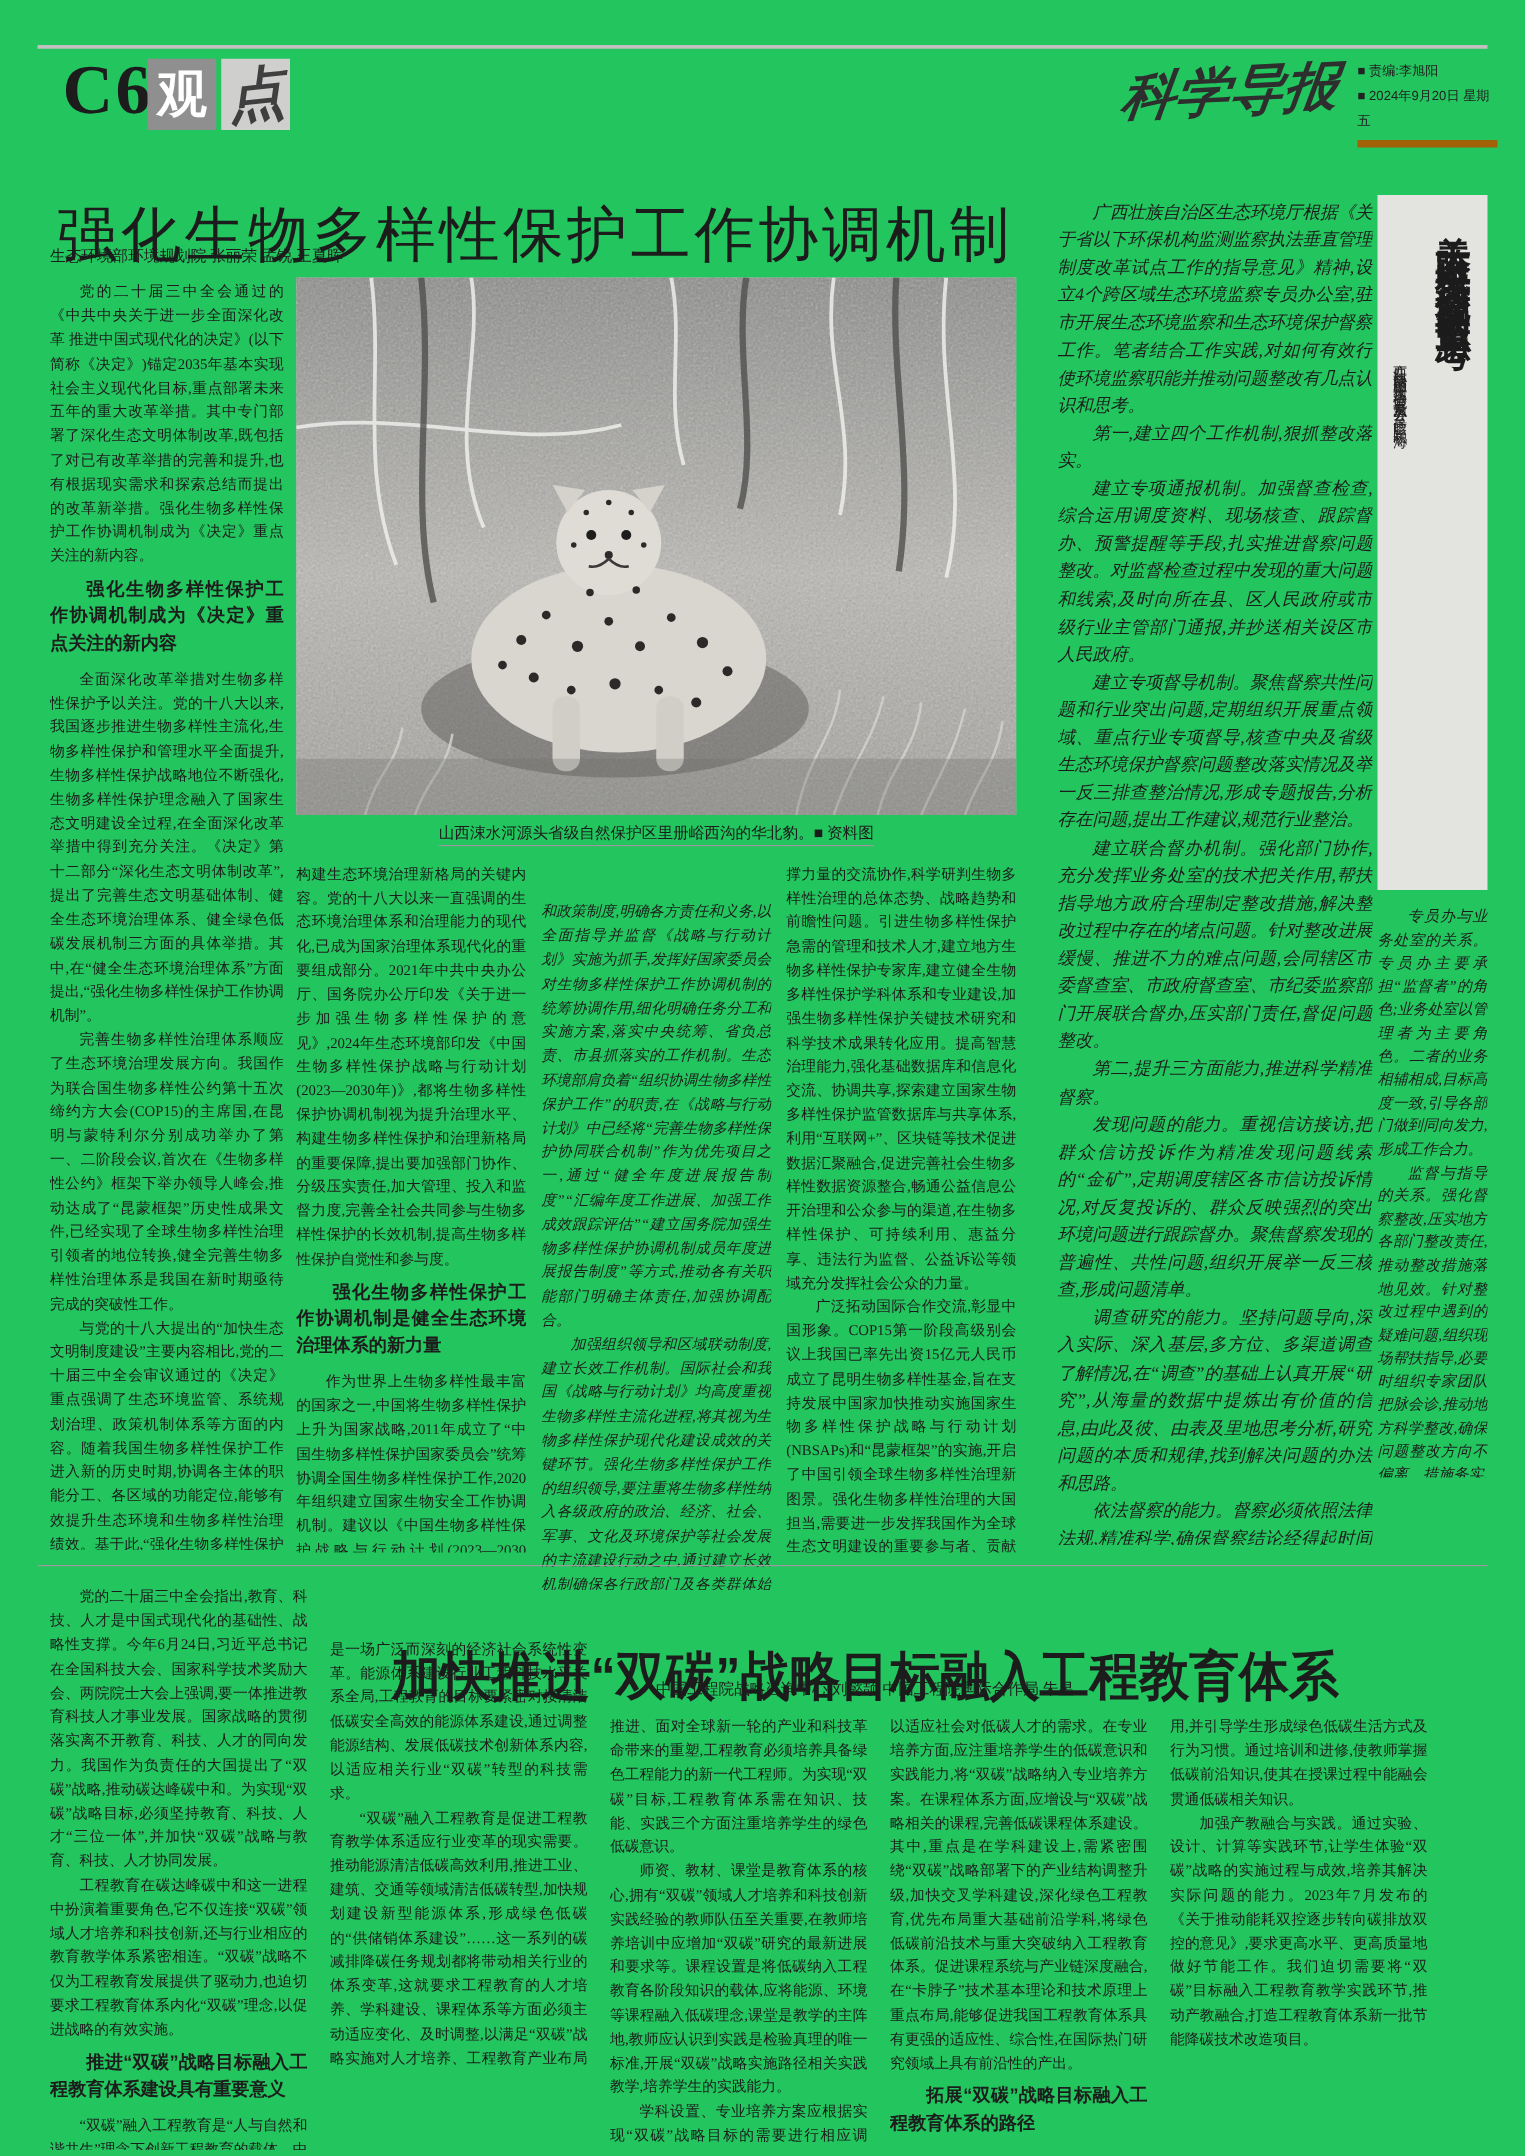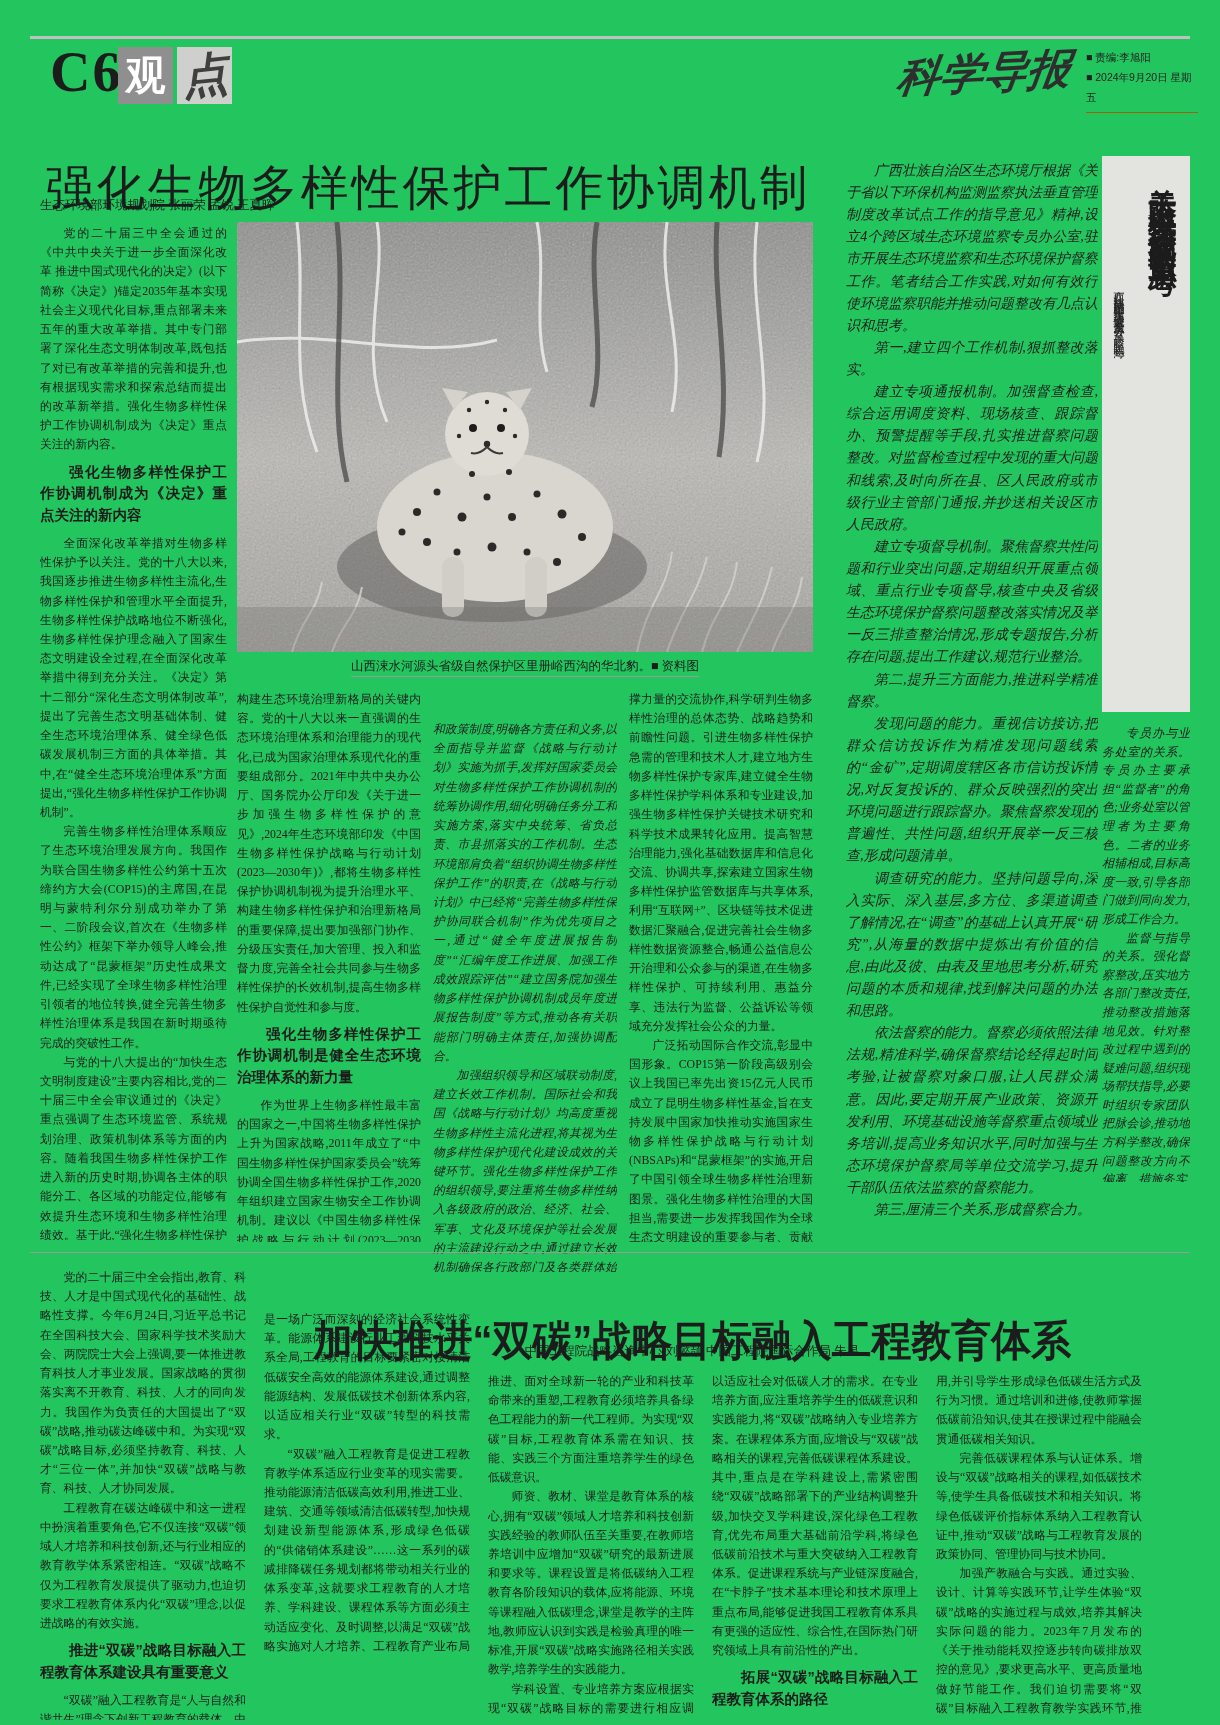--- a/index.html
+++ b/index.html
@@ -8,21 +8,21 @@
   
   .top-rule{position:absolute;left:30px;top:36px;width:1160px;height:3px;background:#c0c0be;}
   .page-no{position:absolute;left:50px;top:40px;font-size:56px;font-weight:bold;letter-spacing:2px;}
   .logo-block{position:absolute;top:47px;width:55px;height:57px;display:flex;align-items:center;justify-content:center;}
   .logo1{left:118px;background:#8f8f8f;color:#ffffff;font-family:"Liberation Sans","DejaVu Sans",sans-serif;font-weight:bold;font-size:40px;}
   .logo2{left:177px;background:#cfcfcd;color:#3f3f3f;font-style:italic;font-weight:bold;font-size:46px;transform:none;}
   .logo2 span{display:inline-block;transform:rotate(-6deg);}
   .masthead{position:absolute;left:898px;top:44px;width:190px;font-size:43px;font-weight:bold;font-style:italic;
             color:#2e2e2e;transform:skewX(-10deg) rotate(-3deg);white-space:nowrap;}
   .hdr-meta{position:absolute;left:1086px;top:48px;width:112px;font-family:"Liberation Sans","DejaVu Sans",sans-serif;
-            font-size:10.5px;line-height:1.9;color:#222;border-bottom:1px solid #a16207;padding-bottom:4px;}
+            font-size:10.5px;line-height:1.9;color:#222;border-bottom:6px solid #a16207;padding-bottom:4px;}
   
   .col{position:absolute;overflow:hidden;font-size:11.8px;line-height:1.63;text-align:justify;}
   .col p{margin:0;text-indent:2em;}
   .col p.cont{text-indent:0;}
   .col h3.subhead{font-family:"Liberation Sans","DejaVu Sans",sans-serif;font-size:14.5px;font-weight:bold;
                   margin:7px 0;line-height:1.5;text-indent:2em;}
   
   .a1-title{position:absolute;left:40px;top:124px;width:776px;text-align:center;
             font-family:"Liberation Sans","DejaVu Sans",sans-serif;font-weight:400;font-size:48px;
             letter-spacing:3px;white-space:nowrap;}
@@ -171,20 +171,21 @@
   <div class="col a1-col4">
       <p class="cont">撑力量的交流协作,科学研判生物多样性治理的总体态势、战略趋势和前瞻性问题。引进生物多样性保护急需的管理和技术人才,建立地方生物多样性保护专家库,建立健全生物多样性保护学科体系和专业建设,加强生物多样性保护关键技术研究和科学技术成果转化应用。提高智慧治理能力,强化基础数据库和信息化交流、协调共享,探索建立国家生物多样性保护监管数据库与共享体系,利用“互联网+”、区块链等技术促进数据汇聚融合,促进完善社会生物多样性数据资源整合,畅通公益信息公开治理和公众参与的渠道,在生物多样性保护、可持续利用、惠益分享、违法行为监督、公益诉讼等领域充分发挥社会公众的力量。</p>
       <p>广泛拓动国际合作交流,彰显中国形象。COP15第一阶段高级别会议上我国已率先出资15亿元人民币成立了昆明生物多样性基金,旨在支持发展中国家加快推动实施国家生物多样性保护战略与行动计划(NBSAPs)和“昆蒙框架”的实施,开启了中国引领全球生物多样性治理新图景。强化生物多样性治理的大国担当,需要进一步发挥我国作为全球生态文明建设的重要参与者、贡献者、引领者作用,积极参与全球生物多样性治理进程,积极参与生物多样性相关国际标准制定,推动生物多样性保护与绿色发展领域双多边对话合作,推动知识、信息、科技交流和成果共享,落实并推动“昆蒙框架”的实施,建立公正合理、各尽所能的全球生物多样性治理体系,为构建地球生命共同体做出新的更大贡献。</p>
     </div>
 
   <div class="col a2-col1">
       <p>广西壮族自治区生态环境厅根据《关于省以下环保机构监测监察执法垂直管理制度改革试点工作的指导意见》精神,设立4个跨区域生态环境监察专员办公室,驻市开展生态环境监察和生态环境保护督察工作。笔者结合工作实践,对如何有效行使环境监察职能并推动问题整改有几点认识和思考。</p>
       <p>第一,建立四个工作机制,狠抓整改落实。</p>
       <p>建立专项通报机制。加强督查检查,综合运用调度资料、现场核查、跟踪督办、预警提醒等手段,扎实推进督察问题整改。对监督检查过程中发现的重大问题和线索,及时向所在县、区人民政府或市级行业主管部门通报,并抄送相关设区市人民政府。</p>
       <p>建立专项督导机制。聚焦督察共性问题和行业突出问题,定期组织开展重点领域、重点行业专项督导,核查中央及省级生态环境保护督察问题整改落实情况及举一反三排查整治情况,形成专题报告,分析存在问题,提出工作建议,规范行业整治。</p>
+      <p>建立联合督办机制。强化部门协作,充分发挥业务处室的技术把关作用,帮扶指导地方政府合理制定整改措施,解决整改过程中存在的堵点问题。针对整改进展缓慢、推进不力的难点问题,会同辖区市委督查室、市政府督查室、市纪委监察部门开展联合督办,压实部门责任,督促问题整改。</p>
       <p>第二,提升三方面能力,推进科学精准督察。</p>
       <p>发现问题的能力。重视信访接访,把群众信访投诉作为精准发现问题线索的“金矿”,定期调度辖区各市信访投诉情况,对反复投诉的、群众反映强烈的突出环境问题进行跟踪督办。聚焦督察发现的普遍性、共性问题,组织开展举一反三核查,形成问题清单。</p>
       <p>调查研究的能力。坚持问题导向,深入实际、深入基层,多方位、多渠道调查了解情况,在“调查”的基础上认真开展“研究”,从海量的数据中提炼出有价值的信息,由此及彼、由表及里地思考分析,研究问题的本质和规律,找到解决问题的办法和思路。</p>
       <p>依法督察的能力。督察必须依照法律法规,精准科学,确保督察结论经得起时间考验,让被督察对象口服,让人民群众满意。因此,要定期开展产业政策、资源开发利用、环境基础设施等督察重点领域业务培训,提高业务知识水平,同时加强与生态环境保护督察局等单位交流学习,提升干部队伍依法监察的督察能力。</p>
       <p>第三,厘清三个关系,形成督察合力。</p>
     </div>
   <div class="a2-titlebox">
     <div class="a2-title">关于跨区域生态环境监察的认识与思考</div>
     <div class="a2-byline">广西壮族自治区柳州生态环境监察专员办公室  廖晗  阮积海</div>
   </div>
@@ -212,17 +213,16 @@
       <p>师资、教材、课堂是教育体系的核心,拥有“双碳”领域人才培养和科技创新实践经验的教师队伍至关重要,在教师培养培训中应增加“双碳”研究的最新进展和要求等。课程设置是将低碳纳入工程教育各阶段知识的载体,应将能源、环境等课程融入低碳理念,课堂是教学的主阵地,教师应认识到实践是检验真理的唯一标准,开展“双碳”战略实施路径相关实践教学,培养学生的实践能力。</p>
       <p>学科设置、专业培养方案应根据实现“双碳”战略目标的需要进行相应调整。在学科设置上,应增设与“双碳”战略相关的学科,</p>
     </div>
   <div class="col a3-col4">
       <p class="cont">以适应社会对低碳人才的需求。在专业培养方面,应注重培养学生的低碳意识和实践能力,将“双碳”战略纳入专业培养方案。在课程体系方面,应增设与“双碳”战略相关的课程,完善低碳课程体系建设。其中,重点是在学科建设上,需紧密围绕“双碳”战略部署下的产业结构调整升级,加快交叉学科建设,深化绿色工程教育,优先布局重大基础前沿学科,将绿色低碳前沿技术与重大突破纳入工程教育体系。促进课程系统与产业链深度融合,在“卡脖子”技术基本理论和技术原理上重点布局,能够促进我国工程教育体系具有更强的适应性、综合性,在国际热门研究领域上具有前沿性的产出。</p>
       <h3 class="subhead">拓展“双碳”战略目标融入工程教育体系的路径</h3>
       <p>将低碳教育理念贯穿工程教育。在工程教育过程中,应强调低碳环保的理念,让学生认识到自身在实现“双碳”战略目标中的责任和作</p>
     </div>
   <div class="col a3-col5">
       <p class="cont">用,并引导学生形成绿色低碳生活方式及行为习惯。通过培训和进修,使教师掌握低碳前沿知识,使其在授课过程中能融会贯通低碳相关知识。</p>
-      <p>完善低碳课程体系与认证体系。增设与“双碳”战略相关的课程,如低碳技术等,使学生具备低碳技术和相关知识。将绿色低碳评价指标体系纳入工程教育认证中,推动“双碳”战略与工程教育发展的政策协同、管理协同与技术协同。</p>
       <p>加强产教融合与实践。通过实验、设计、计算等实践环节,让学生体验“双碳”战略的实施过程与成效,培养其解决实际问题的能力。2023年7月发布的《关于推动能耗双控逐步转向碳排放双控的意见》,要求更高水平、更高质量地做好节能工作。我们迫切需要将“双碳”目标融入工程教育教学实践环节,推动产教融合,打造工程教育体系新一批节能降碳技术改造项目。</p>
     </div>
 
 </div>
 
 </body></html>

